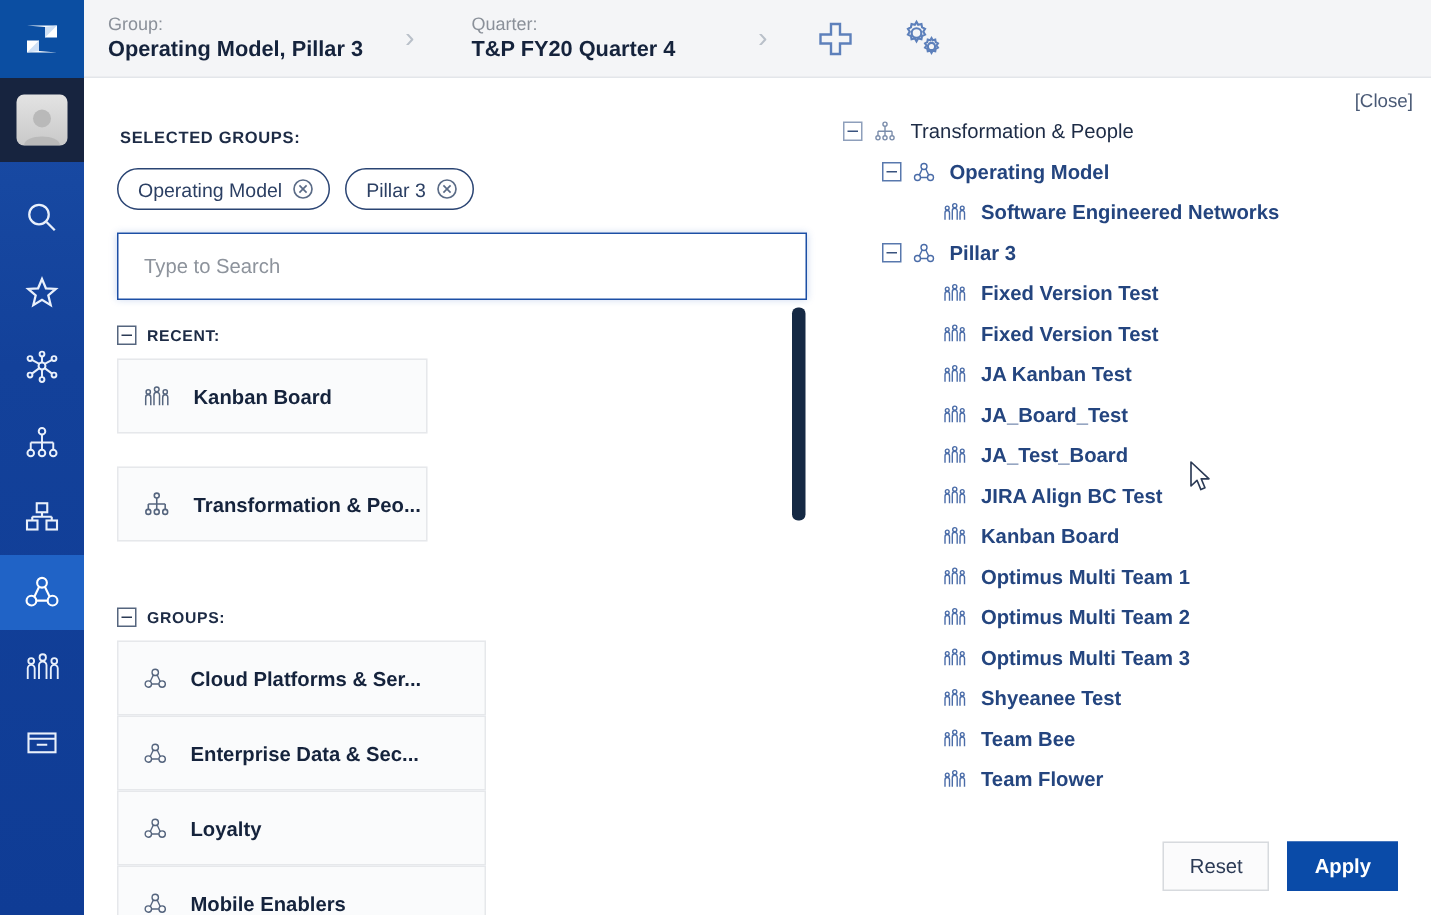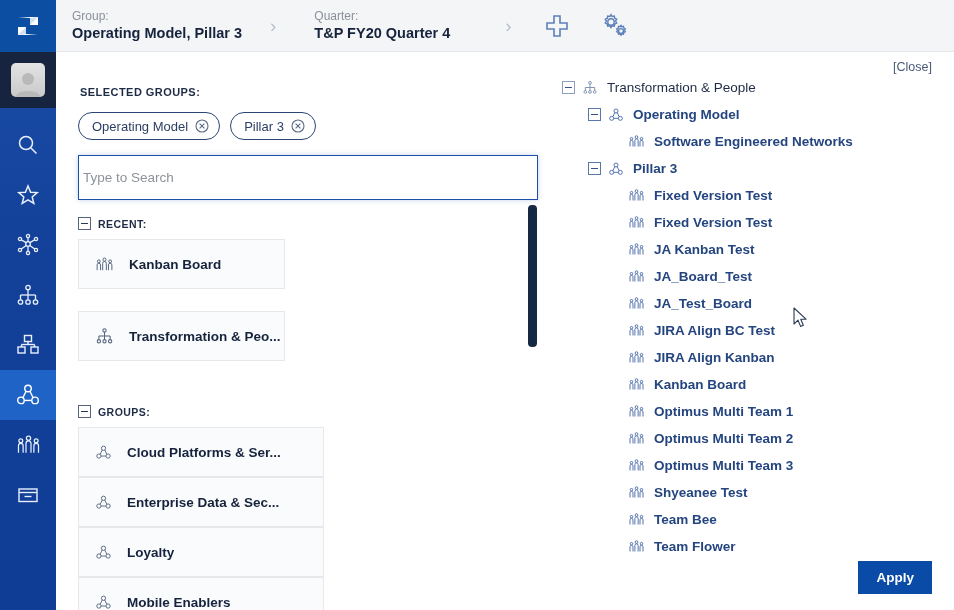--- a/index.html
+++ b/index.html
@@ -60,21 +60,21 @@
   .chip {
     height:28px; border:1px solid #2a4473; border-radius:15px;
     display:flex; align-items:center; gap:7px; padding:0 10px 0 13px;
     font-size:13px; color:#2b3f63; background:#fff; white-space:nowrap;
   }
   .chip .x { display:flex; align-items:center; }
   .search-box {
     position:absolute; left:22px; top:103px; width:460px; height:45px;
     border:1px solid #1c4fa5; background:#fff;
     box-shadow:0 0 5px rgba(40,95,190,.28);
-    display:flex; align-items:center; padding-left:4px;
+    display:flex; align-items:center; padding-left:17px;
   }
   .search-box input {
     border:0; outline:0; font-size:13.5px; color:#15233c; width:100%;
     font-family:"Liberation Sans", sans-serif; background:transparent;
   }
   .search-box input::placeholder { color:#8d939c; }
 
   .sect { position:absolute; left:22px; }
   .sect-head {
     display:flex; align-items:center; gap:7px;
@@ -100,21 +100,21 @@
   .card .ico { flex:none; display:flex; align-items:center; }
 
   .left-scroll {
     position:absolute; left:472px; top:153px; width:9px; height:142px;
     background:#152944; border-radius:4px;
   }
 
   
   .right-pane { position:absolute; left:490px; top:0; width:408px; height:558px; }
   .close-link {
-    position:absolute; right:22px; top:8px; font-size:12.5px; color:#4a5a76;
+    position:absolute; right:12px; top:8px; font-size:12.5px; color:#4a5a76;
   }
   .tree { position:absolute; left:0; top:22px; width:408px;text-align:center; }
   .tnode { display:flex; align-items:center; height:27px; }
   .tnode .tbox { width:13px; height:13px; flex:none; border:1px solid #5878ad; background:#fff;
                  display:flex; align-items:center; justify-content:center; margin-right:7px; }
   .tnode .tbox i { display:block; width:7px; height:1px; background:#39537f; }
   .tnode .tbox.ghost { border-color:#8e9fbb; }
   .tnode .spacer { flex:none; }
   .tnode .ico { flex:none; display:flex; align-items:center; margin-right:9px; }
   .tnode .lbl { font-size:13.5px; color:#24457f; white-space:nowrap; }
@@ -598,34 +598,20 @@
                 <path d="M2.6 20 V12.6 A2.4 2.4 0 0 1 7.4 12.6 V20"></path>
               <circle cx="13" cy="5" r="2.2"></circle>
                 <path d="M10.4 20 V10.4 A2.6 2.6 0 0 1 15.6 10.4 V20"></path>
               <circle cx="21" cy="7.5" r="2"></circle>
                 <path d="M18.6 20 V12.6 A2.4 2.4 0 0 1 23.4 12.6 V20"></path>
             </svg>
           </span>
           <span class="lbl b">JIRA Align BC Test</span>
         </div>
 
-        <div class="tnode">
-          <span class="spacer" style="width:82px"></span>
-          <span class="ico">
-            <svg width="17" height="15" viewBox="0 0 26 24" fill="none" stroke="#4a6ca8" stroke-width="1.5">
-              <circle cx="5" cy="7.5" r="2"></circle>
-                <path d="M2.6 20 V12.6 A2.4 2.4 0 0 1 7.4 12.6 V20"></path>
-              <circle cx="13" cy="5" r="2.2"></circle>
-                <path d="M10.4 20 V10.4 A2.6 2.6 0 0 1 15.6 10.4 V20"></path>
-              <circle cx="21" cy="7.5" r="2"></circle>
-                <path d="M18.6 20 V12.6 A2.4 2.4 0 0 1 23.4 12.6 V20"></path>
-            </svg>
-          </span>
-          <span class="lbl b">JIRA Align Kanban</span>
-        </div>
 
         <div class="tnode">
           <span class="spacer" style="width:82px"></span>
           <span class="ico">
             <svg width="17" height="15" viewBox="0 0 26 24" fill="none" stroke="#4a6ca8" stroke-width="1.5">
               <circle cx="5" cy="7.5" r="2"></circle>
                 <path d="M2.6 20 V12.6 A2.4 2.4 0 0 1 7.4 12.6 V20"></path>
               <circle cx="13" cy="5" r="2.2"></circle>
                 <path d="M10.4 20 V10.4 A2.6 2.6 0 0 1 15.6 10.4 V20"></path>
               <circle cx="21" cy="7.5" r="2"></circle>
@@ -721,20 +707,21 @@
               <circle cx="21" cy="7.5" r="2"></circle>
                 <path d="M18.6 20 V12.6 A2.4 2.4 0 0 1 23.4 12.6 V20"></path>
             </svg>
           </span>
           <span class="lbl b">Team Flower</span>
         </div>
 
       </div>
 
       <div class="actions">
+        <div class="btn secondary">Reset</div>
         <div class="btn primary">Apply</div>
       </div>
     </div>
   </div>
 
   <div class="cursor">
     <svg width="16" height="22" viewBox="0 0 16 22">
       <path d="M1 1 L1 17 L5 13.2 L7.6 19.4 L10.3 18.2 L7.8 12.2 L13 12.2 Z" fill="#ffffff" stroke="#2b3a55" stroke-width="1.1" stroke-linejoin="round"></path>
     </svg>
   </div>

